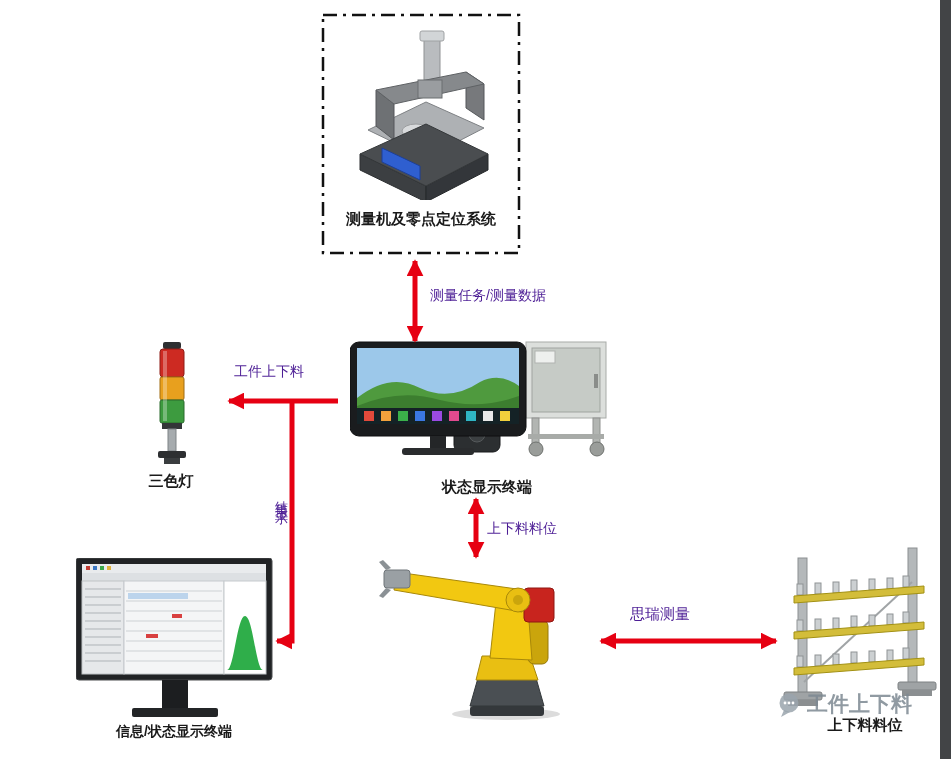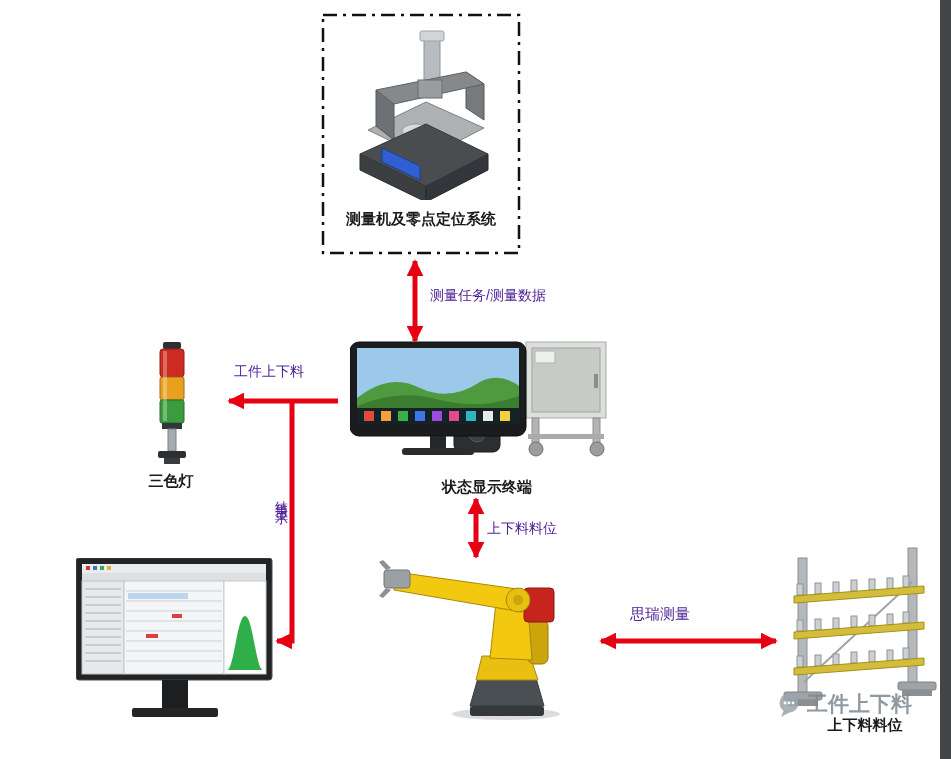--- a/index.html
+++ b/index.html
@@ -213,20 +213,21 @@
       <line x1="338" y1="401" x2="229" y2="401" marker-end="url(#ah)"></line>
       <path d="M292 401 L292 641 L277 641" marker-end="url(#ah)"></path>
       <line x1="476" y1="499" x2="476" y2="557" marker-start="url(#ah)" marker-end="url(#ah)"></line>
       <line x1="601" y1="641" x2="776" y2="641" marker-start="url(#ah)" marker-end="url(#ah)"></line>
     </g>
   </svg>
 
   <div class="lbl" style="left:323px;top:210px;width:196px">测量机及零点定位系统</div>
   <div class="lbl" style="left:413px;top:478px;width:148px">状态显示终端</div>
   <div class="lbl" style="left:132px;top:472px;width:78px">三色灯</div>
+  <div class="lbl" style="left:88px;top:723px;width:172px;font-size:14px">信息/状态显示终端</div>
   <div class="lbl" style="left:802px;top:716px;width:126px;font-size:15px">上下料料位</div>
 
   <div class="rlbl" style="left:430px;top:287px">测量任务/测量数据</div>
   <div class="rlbl" style="left:234px;top:363px">工件上下料</div>
   <div class="rlbl vtext" style="left:272px;top:490px">结果显示</div>
   <div class="rlbl" style="left:487px;top:520px">上下料料位</div>
   <div class="rlbl" style="left:630px;top:605px;font-size:15px">思瑞测量</div>
 
   <div class="wm" style="left:776px;top:690px">
     <span>

